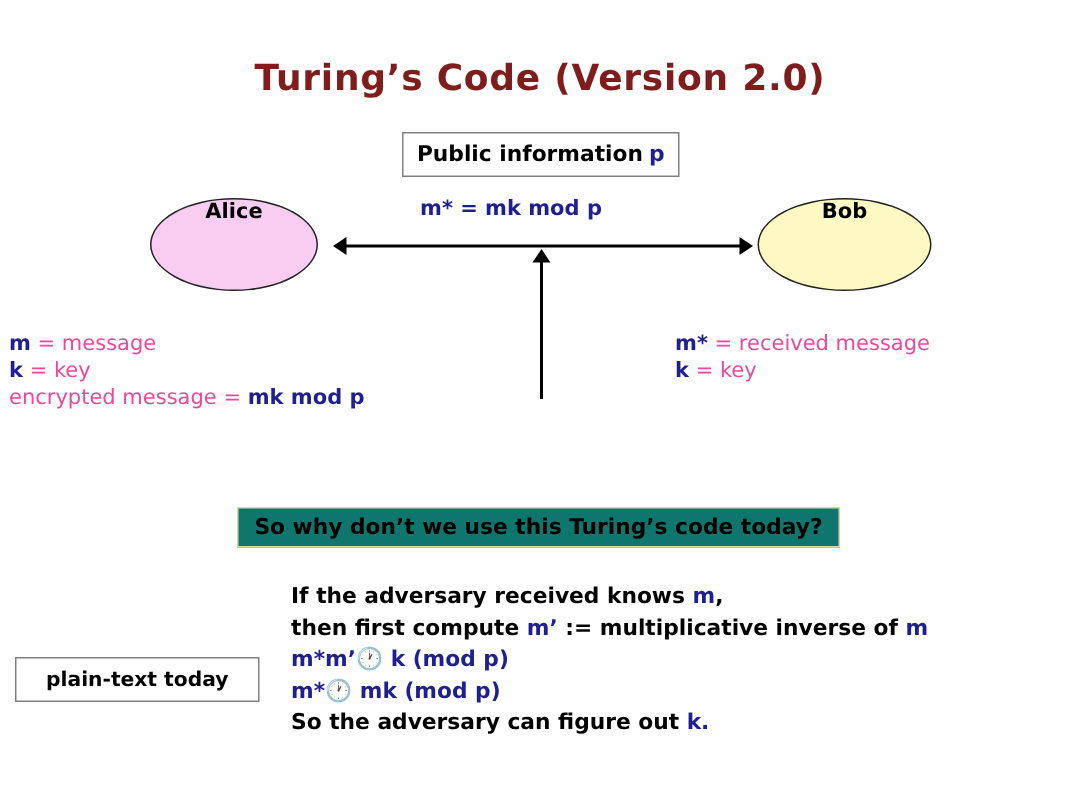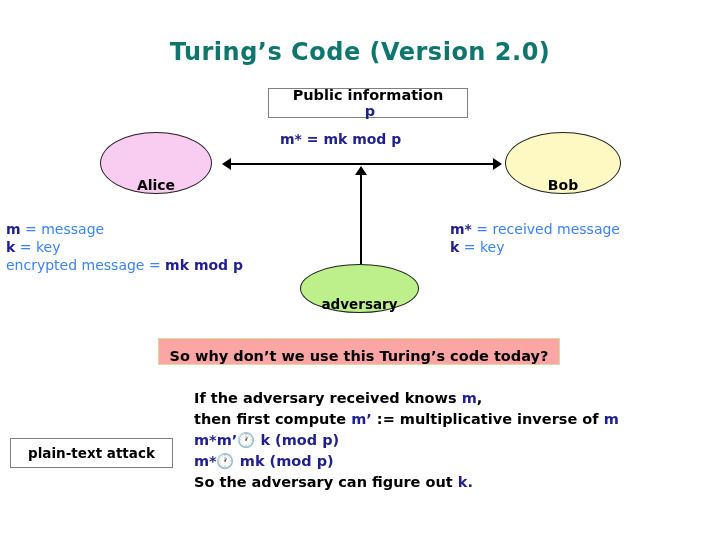--- a/index.html
+++ b/index.html
@@ -25,52 +25,51 @@
   .title {
     position: absolute;
     left: 0;
     top: 38px;
     width: 720px;
     text-align: center;
     font-family: "DejaVu Sans", sans-serif;
     font-size: 24px;
     font-weight: bold;
     letter-spacing: 0.5px;
-    color: #0f766e;
+    color: #7f1d1d;
     white-space: nowrap;
   }
 
   
   .pub-box {
     position: absolute;
     left: 268px;
     top: 88px;
-    width: 200px;
+    width: 185px;
     height: 30px;
     border: 1px solid #808080;
     background: #ffffff;
     display: flex;
     align-items: center;
     justify-content: center;
     font-size: 14.5px;
     font-weight: bold;
     color: #000000;
     white-space: nowrap;
     box-sizing: border-box;
-    flex-direction: column;
   }
   .pub-box .blue { color: #1f1f8f; margin-left: 4px; }
 
   
   .ellipse {
     position: absolute;
     border-radius: 50%;
     border: 1px solid #222222;
     display: flex;
-    align-items: flex-end;
+    align-items: flex-start;
     justify-content: center;
     font-size: 14px;
     font-weight: bold;
     color: #000000;
     box-sizing: border-box;
     white-space: nowrap;
   }
   #alice-ellipse {
     left: 100px; top: 132px;
     width: 112px; height: 62px;
@@ -153,36 +152,36 @@
   
   .text-block {
     position: absolute;
     font-size: 14px;
     line-height: 18px;
     color: #000000;
     white-space: nowrap;
   }
   .text-block .line { display: block; }
   .text-block .blue { color: #1f1f8f; font-weight: bold; }
-  .text-block .blk  { color: #3b82f6; font-weight: normal; }
+  .text-block .blk  { color: #ec4899; font-weight: normal; }
 
   #alice-info { left: 6px;  top: 220px; }
   #bob-info   { left: 450px; top: 220px; }
 
   
   .yellow-box {
     position: absolute;
     left: 158px;
     top: 338px;
     width: 402px;
     height: 27px;
-    background: #fca5a5;
+    background: #0f766e;
     border: 1px solid #d9d9a0;
     display: flex;
-    align-items: flex-end;
+    align-items: center;
     justify-content: center;
     font-size: 14.5px;
     font-weight: bold;
     color: #000000;
     white-space: nowrap;
     box-sizing: border-box;
   }
 
   
   .attack-box {
@@ -248,41 +247,38 @@
     <div class="head-r"></div>
   </div>
 
   <div class="arrow-label">m* = mk mod p</div>
 
   <div class="v-arrow">
     <div class="head-u"></div>
     <div class="shaft"></div>
   </div>
 
-  <div class="ellipse" id="adversary-ellipse">
-    <span>adversary</span>
-  </div>
 
   <div class="text-block" id="alice-info">
     <span class="line"><span class="blue">m</span><span class="blk"> = message</span></span>
     <span class="line"><span class="blue">k</span><span class="blk"> = key</span></span>
     <span class="line"><span class="blk">encrypted message = </span><span class="blue">mk mod p</span></span>
   </div>
 
   <div class="text-block" id="bob-info">
     <span class="line"><span class="blue">m*</span><span class="blk"> = received message</span></span>
     <span class="line"><span class="blue">k</span><span class="blk"> = key</span></span>
   </div>
 
   <div class="yellow-box">
     <span>So why don’t we use this Turing’s code today?</span>
   </div>
 
   <div class="attack-box">
-    <span>plain-text attack</span>
+    <span>plain-text today</span>
   </div>
 
   <div id="explanation">
     <span class="line"><span class="blk">If the adversary received knows </span><span class="blue">m</span><span class="blk">,</span></span>
     <span class="line"><span class="blk">then first compute </span><span class="blue">m’</span><span class="blk"> := multiplicative inverse of </span><span class="blue">m</span></span>
     <span class="line"><span class="blue">m*m’</span><span class="clock">🕐</span><span class="blue"> k   (mod p)</span></span>
     <span class="line"><span class="blue">m*</span><span class="clock">🕐</span><span class="blue"> mk  (mod p)</span></span>
     <span class="line"><span class="blk">So the adversary can figure out </span><span class="blue">k.</span></span>
   </div>
 

